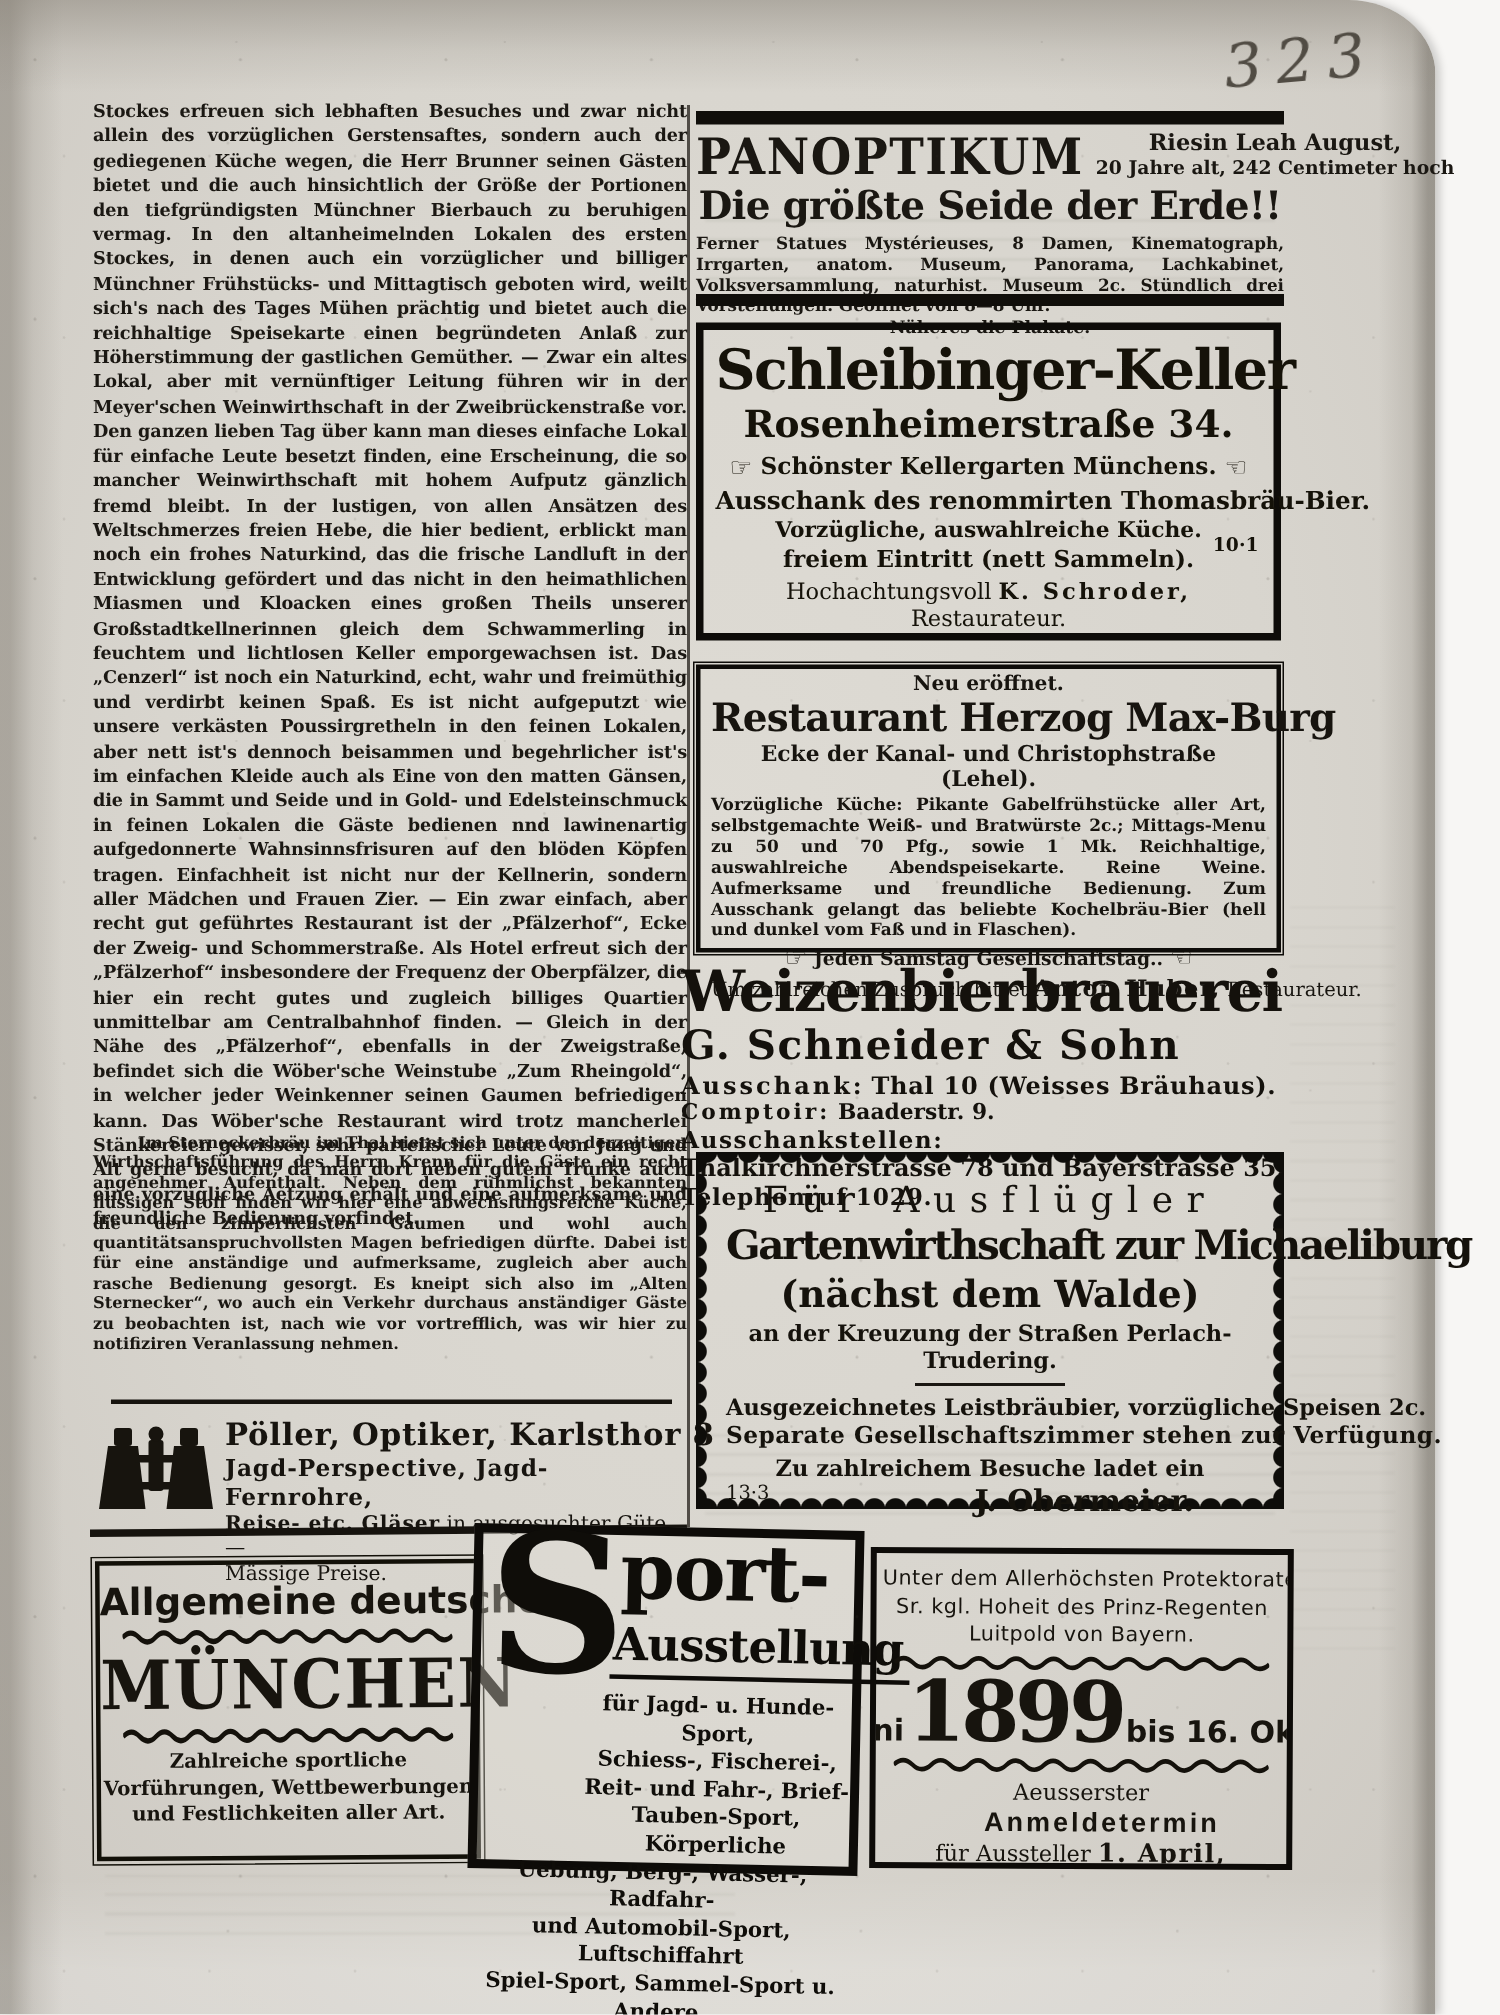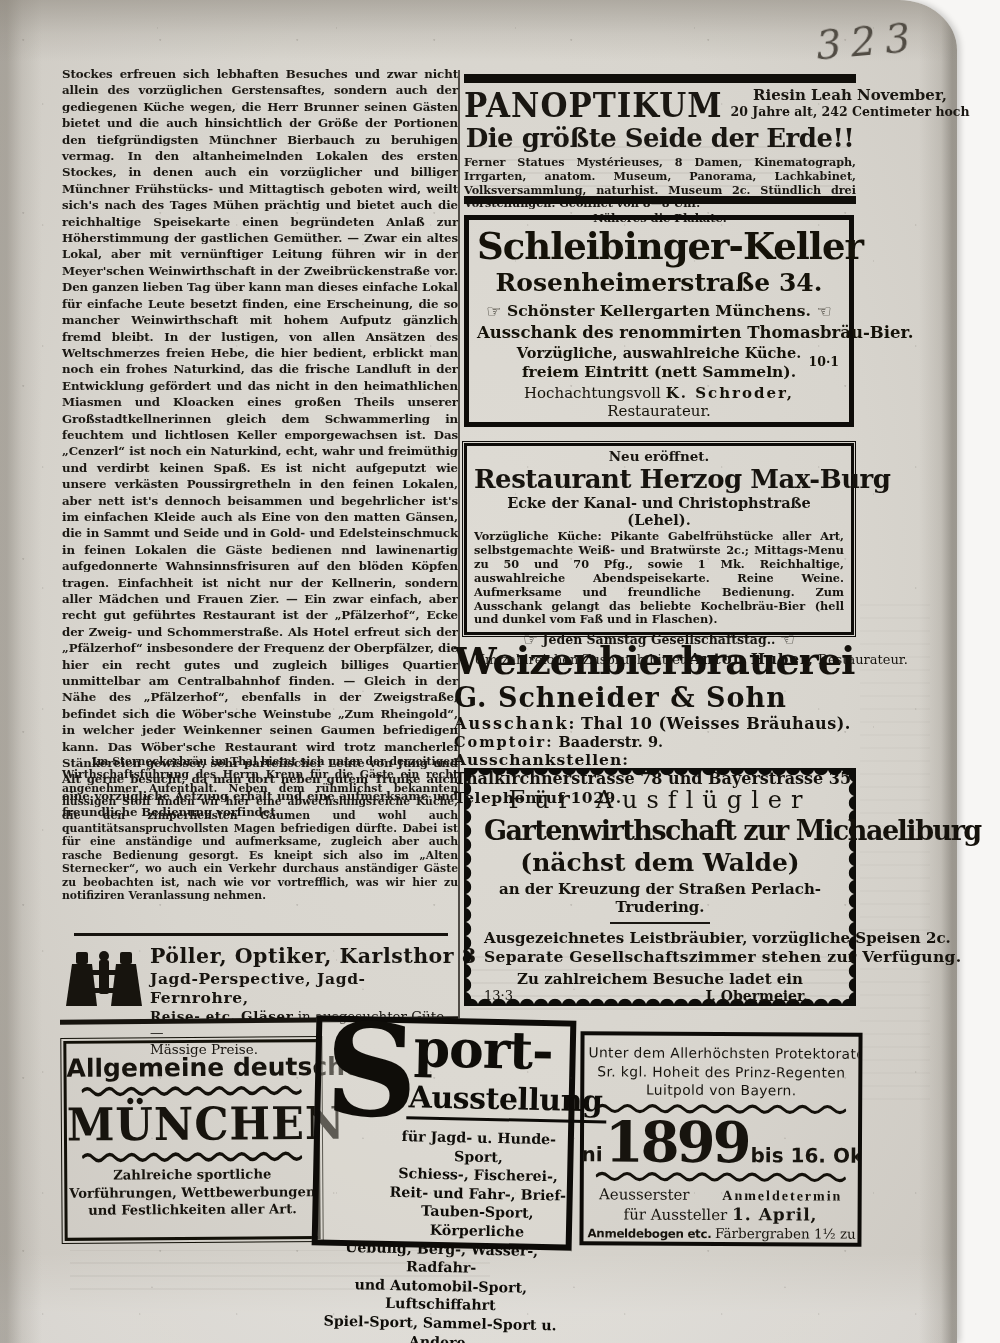--- a/index.html
+++ b/index.html
@@ -114,21 +114,21 @@
   .mi-kicker{font-family:"DejaVu Serif",serif;font-size:24px;letter-spacing:9px;white-space:nowrap;}
   .mi-title{font-family:"DejaVu Serif",serif;font-weight:700;font-size:27px;letter-spacing:-1.5px;white-space:nowrap;line-height:34px;}
   .mi-sub{font-family:"DejaVu Serif",serif;font-weight:700;font-size:25px;line-height:30px;}
   .mi-l1{font-family:"DejaVu Serif",serif;font-weight:700;font-size:15px;margin-top:2px;}
   .mi-hr{width:100px;height:2px;background:#1a1712;margin:6px auto 5px;}
   .mi-l2{font-family:"DejaVu Serif",serif;font-weight:700;font-size:15px;white-space:nowrap;}
   .mi-l3{font-family:"DejaVu Serif",serif;font-weight:700;font-size:15.5px;letter-spacing:.3px;white-space:nowrap;}
   .mi-l4{font-family:"DejaVu Serif",serif;font-weight:700;font-size:15px;margin-top:4px;}
   .mi-bottom{display:flex;justify-content:space-between;margin-top:0;}
   .mi-code{font-family:"DejaVu Serif",serif;font-size:13px;}
-  .mi-sig{font-family:"DejaVu Serif",serif;font-weight:700;font-size:14px;margin-right:28px;}
+  .mi-sig{font-family:"DejaVu Serif",serif;font-weight:700;font-size:20px;margin-right:40px;}
 
   
   #muenchen{position:absolute;left:64px;top:1040px;width:256px;height:200px;border:3px solid #121008;
     outline:1px solid #121008;outline-offset:2px;text-align:center;color:#17140e;padding-top:10px;transform:rotate(-.4deg);}
   .mu-l1{font-family:"DejaVu Sans",sans-serif;font-weight:700;font-size:25px;white-space:nowrap;}
   .mu-title{font-family:"DejaVu Serif",serif;font-weight:700;font-size:43px;letter-spacing:1px;transform:scaleY(1.05);line-height:48px;}
   .mu-small{font-family:"DejaVu Serif",serif;font-weight:700;font-size:13.2px;line-height:17.5px;}
   .wavy{display:block;margin:3px auto;}
 
   #sport{position:absolute;left:314px;top:1018px;width:260px;height:230px;border:6px solid #0d0b08;
@@ -141,21 +141,21 @@
     font-size:14.2px;line-height:18.6px;text-align:center;}
   .sp-ind{padding-left:70px;}
 
   #expo{position:absolute;left:580px;top:1032px;width:282px;height:214px;border:4px solid #0d0b08;
     padding:8px 4px 0;text-align:center;color:#17140e;overflow:hidden;transform:rotate(.3deg);}
   .ex-prot{font-family:"DejaVu Sans",sans-serif;font-size:13.8px;line-height:18.5px;letter-spacing:.4px;white-space:nowrap;}
   .ex-daterow{display:flex;align-items:baseline;justify-content:center;white-space:nowrap;margin-top:-2px;}
   .ex-dpre,.ex-dpost{font-family:"DejaVu Sans",sans-serif;font-weight:700;font-size:20px;}
   .ex-year{font-family:"DejaVu Serif",serif;font-weight:700;font-size:56px;letter-spacing:-3px;line-height:52px;margin:0 2px;}
   .ex-l1a{font-family:"DejaVu Serif",serif;font-size:15px;}
-  .ex-l1b{font-family:Liberation Serif, serif;font-weight:700;font-size:14px;letter-spacing:2px;margin-left:28px;}
+  .ex-l1b{font-family:Liberation Sans, sans-serif;font-weight:700;font-size:18px;letter-spacing:2px;margin-left:28px;}
   .ex-l2a{font-family:"DejaVu Serif",serif;font-size:15px;}
   .ex-l2b{font-family:"DejaVu Serif",serif;font-weight:700;font-size:17px;letter-spacing:1px;}
   .ex-l3a{font-family:"DejaVu Sans",sans-serif;font-weight:700;font-size:11.8px;letter-spacing:-.3px;}
   .ex-l3b{font-family:"DejaVu Serif",serif;font-size:13.5px;}
 </style>
 </head>
 <body>
 
 <div id="stage">
   <div id="paper"></div>
@@ -197,21 +197,21 @@
   <div class="rule" style="left:60px;top:1018px;width:398px;height:5px;transform:rotate(-.5deg);"></div>
 
   <div id="coldiv"></div>
 
   <div class="bar" style="left:464px;top:74px;width:392px;height:9px;"></div>
 
   <div id="panoptikum">
     <div class="pan-row">
       <div class="pan-title ink">PANOPTIKUM</div>
       <div class="pan-right ink">
-        <div class="pan-r1">Riesin Leah November,</div>
+        <div class="pan-r1">Riesin Leah August,</div>
         <div class="pan-r2">20 Jahre alt, 242 Centimeter hoch</div>
       </div>
     </div>
     <div class="pan-head ink">Die größte Seide der Erde!!</div>
     <div class="pan-body ink">Ferner Statues Mystérieuses, 8 Damen, Kinematograph, Irrgarten, anatom. Museum, Panorama, Lachkabinet, Volksversammlung, naturhist. Museum 2c. Stündlich drei Vorstellungen. Geöffnet von 8—8 Uhr.</div>
     <div class="pan-foot ink">Näheres die Plakate.</div>
   </div>
 
   <div class="bar" style="left:464px;top:196px;width:392px;height:8px;"></div>
 

